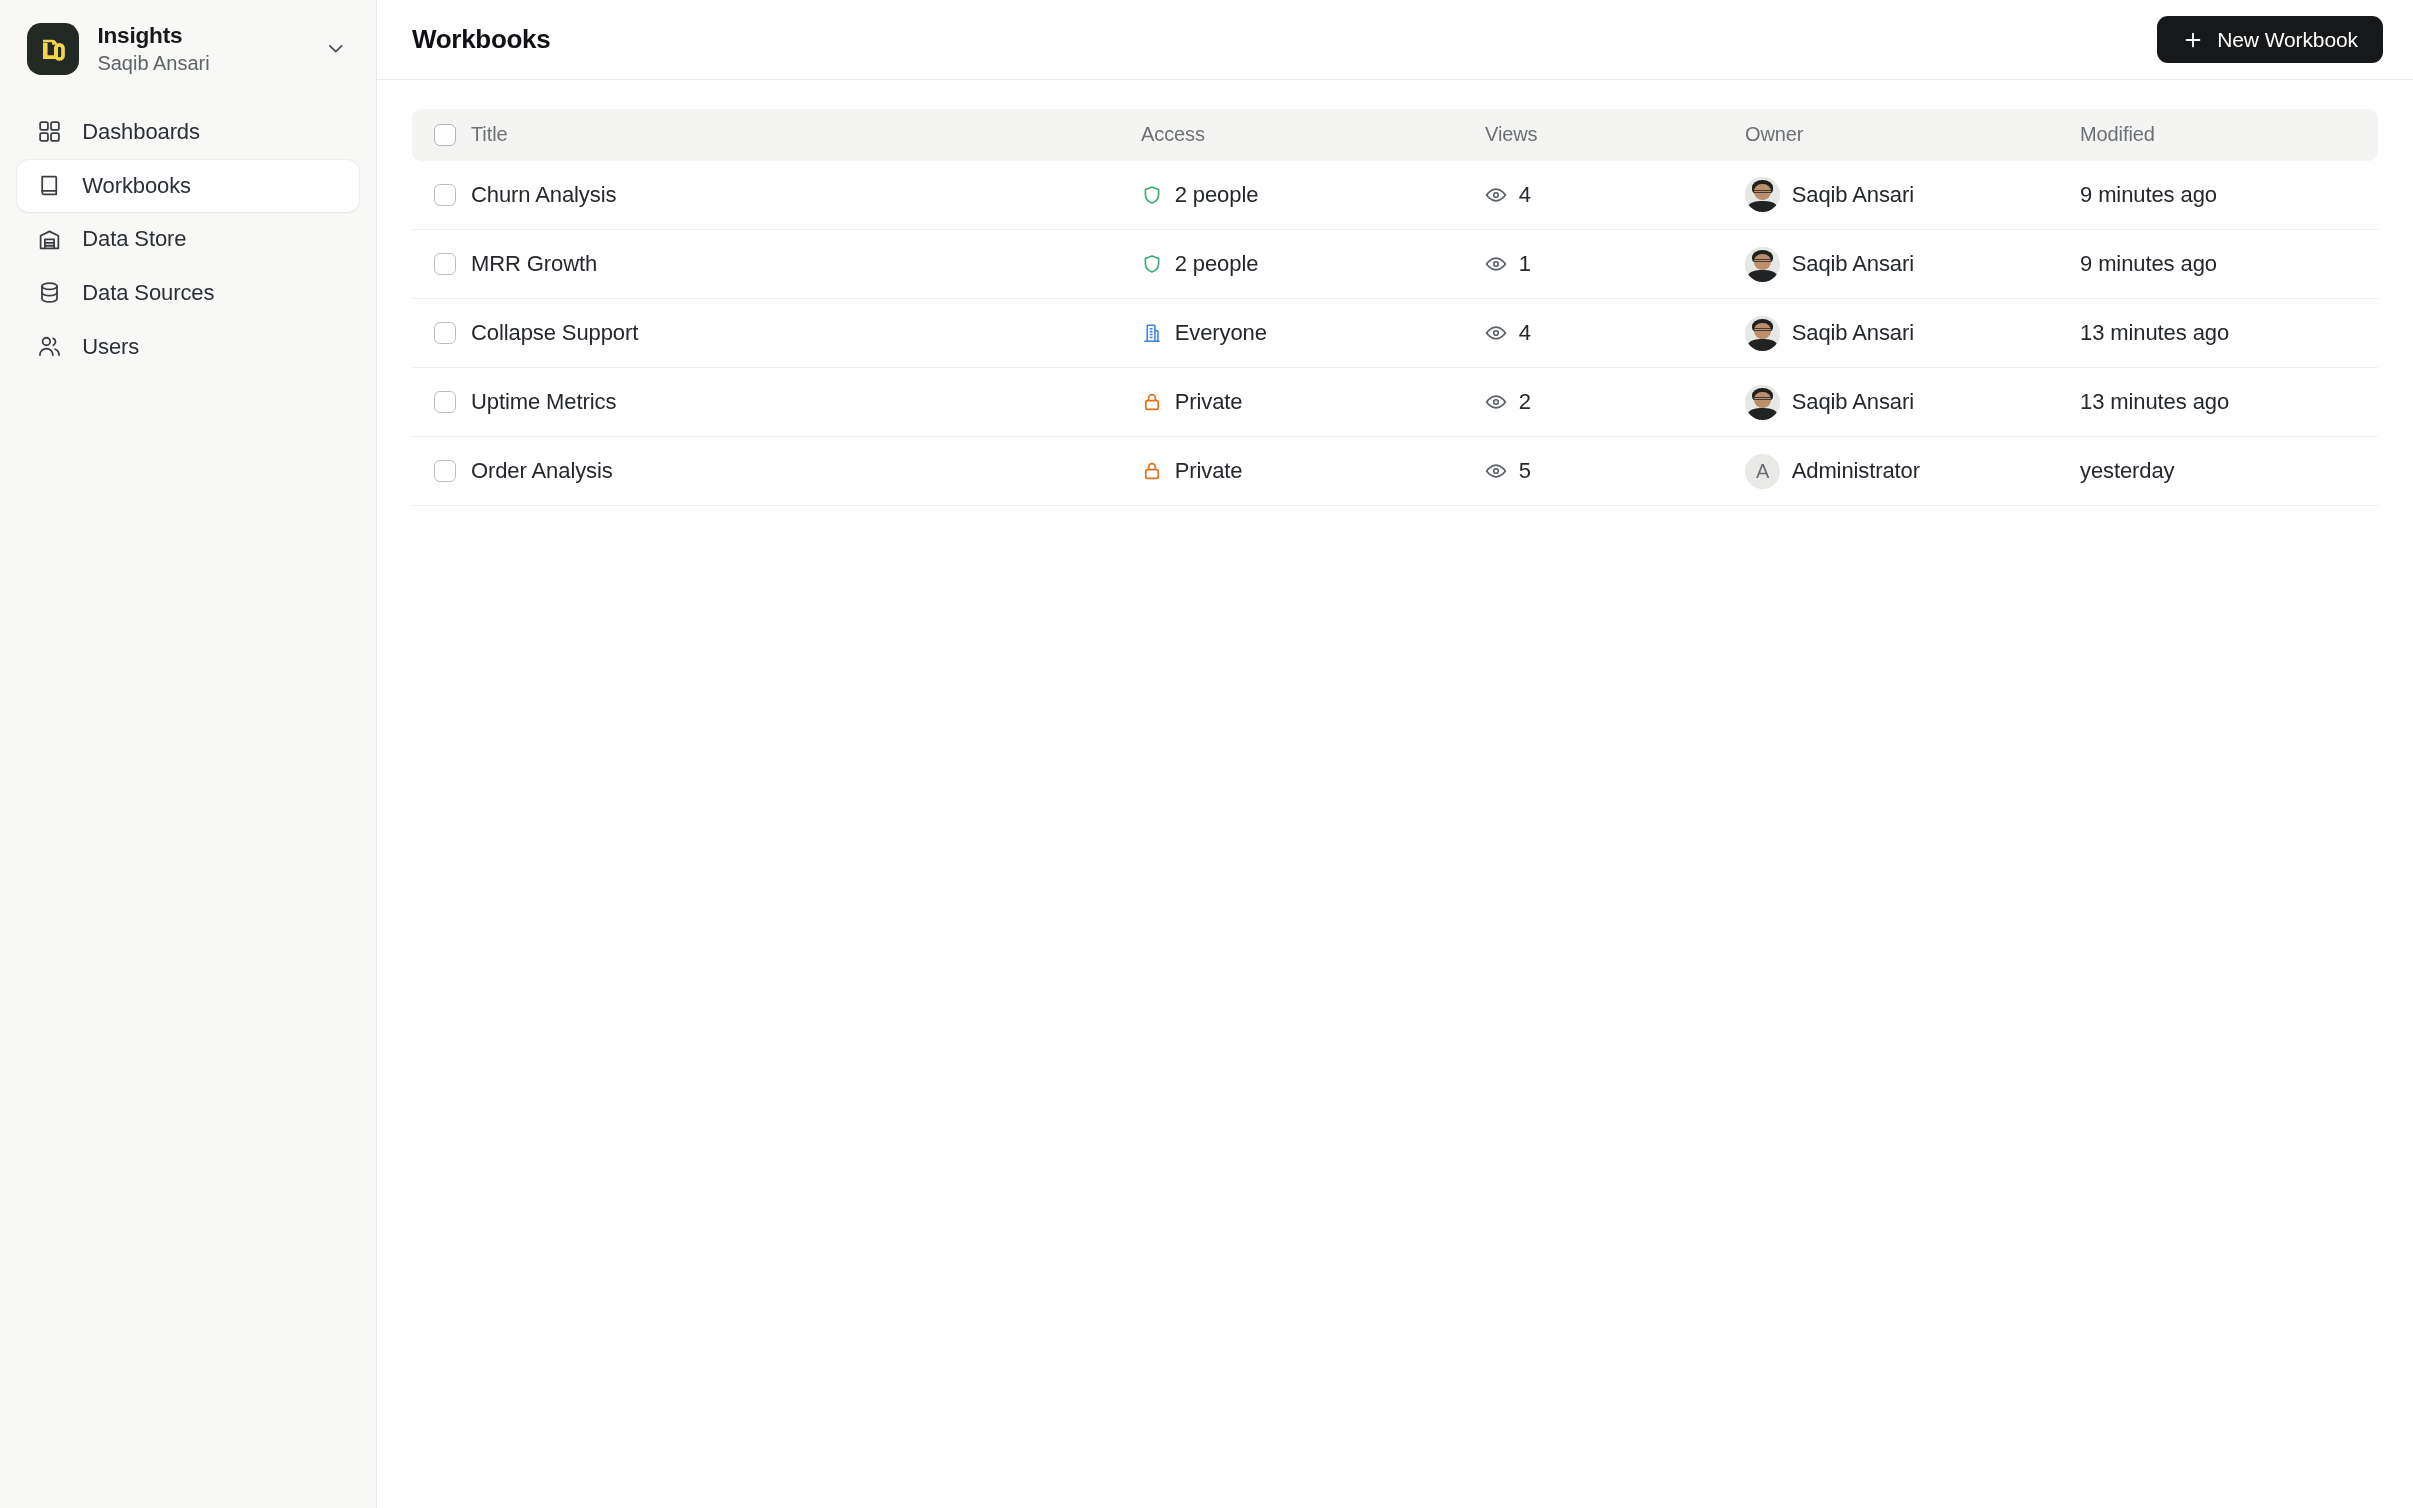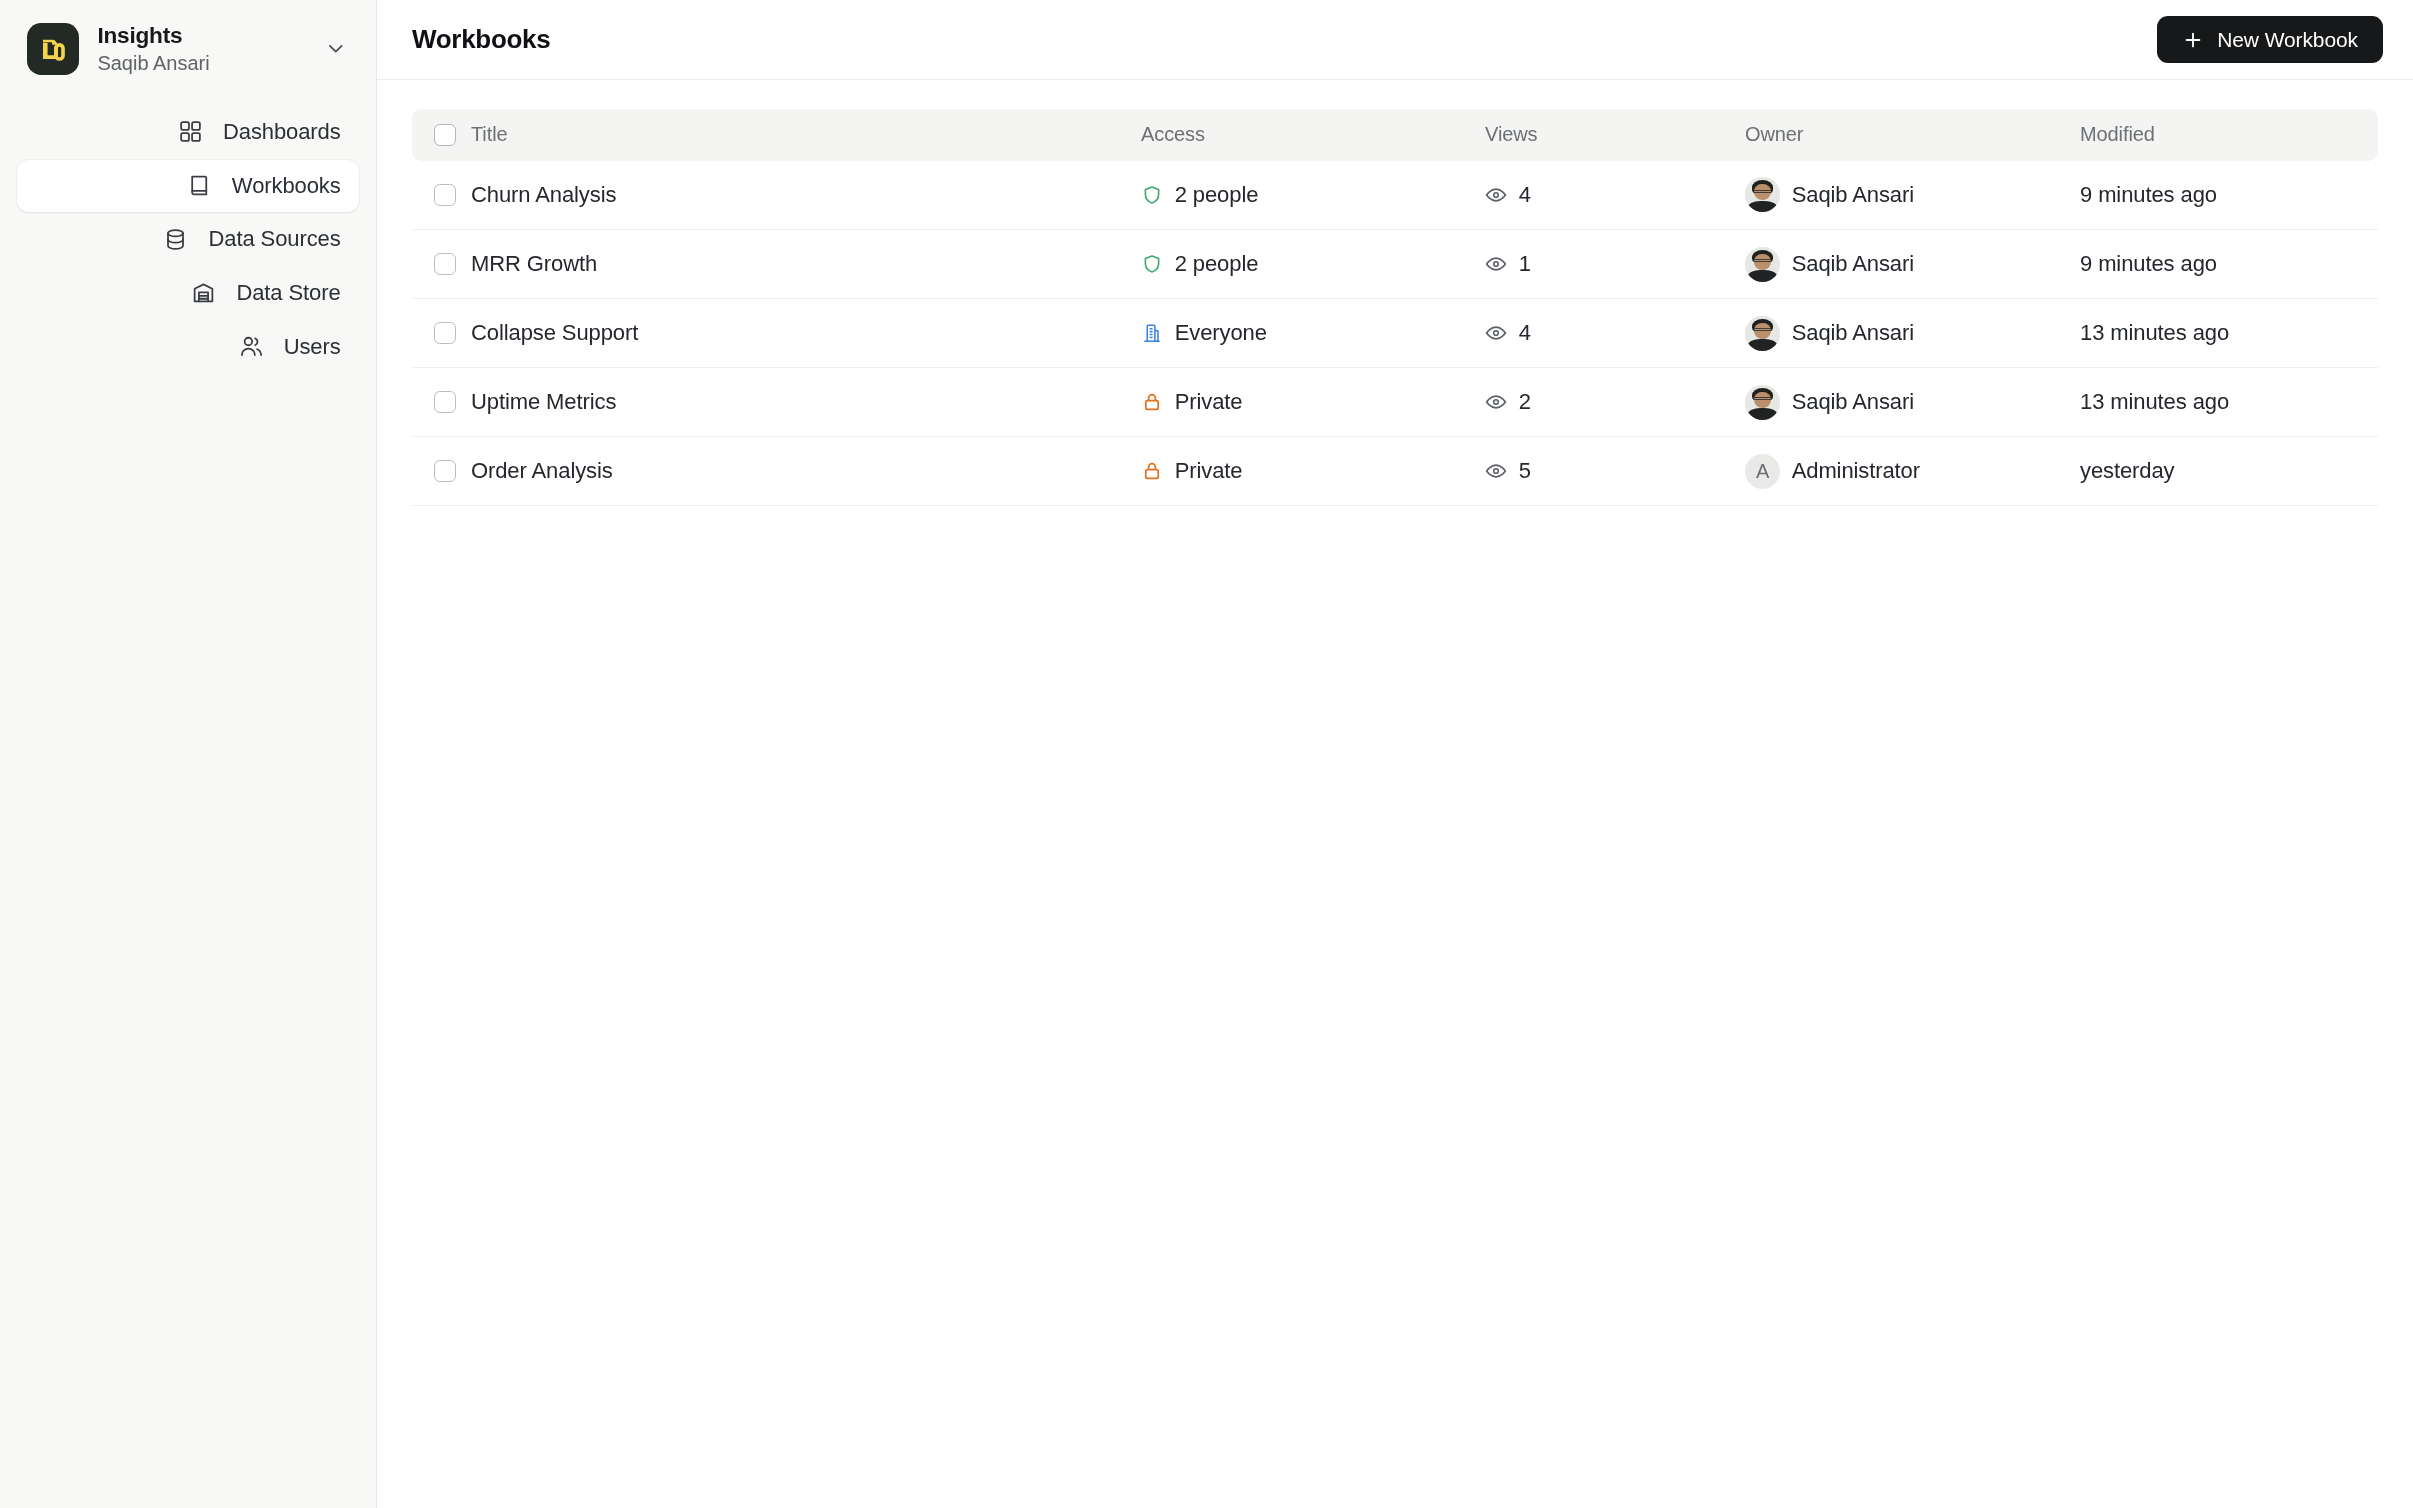--- a/index.html
+++ b/index.html
@@ -36,21 +36,20 @@
   .ws-title { font-size: 22.6px; color: #16181c; font-weight: 600; letter-spacing: -0.2px; line-height: 1.2; }
   .ws-sub { font-size: 20px; color: #5e6269; line-height: 1.25; }
   .ws-chevron { flex: 0 0 auto; padding-right: 8.4px; display: flex; align-items: center; }
 
   .nav { margin-top: 11.7px; display: flex; flex-direction: column; gap: 1.7px; padding: 0 17px; }
   .nav-item {
     display: flex; align-items: center; gap: 18.4px;
     height: 52px; padding: 0 18.4px;
     border-radius: 11.7px; cursor: pointer;
     color: #2b2f36;
-    justify-content: flex-end;
   }
   .nav-item .nav-label { font-size: 22px; letter-spacing: -0.1px; }
   .nav-item.active {
     background: #ffffff;
     box-shadow: 0 0.8px 1.7px rgba(16,18,22,.07), 0 0 0 0.8px rgba(16,18,22,.035);
   }
   .nav-icon { width: 28.5px; height: 28.5px; flex: 0 0 28.5px; display: flex; align-items: center; justify-content: center; }
 
   .sidebar-footer { margin-top: auto; padding: 0 17px 23.5px 17px; }
   .collapse-item {
@@ -207,37 +206,37 @@
             <path d="M5 3.5h12.5a1 1 0 0 1 1 1V20.5H6.5A1.5 1.5 0 0 1 5 19z"></path>
             <path d="M5 17.2h13.5"></path>
           </svg>
         </span>
         <span class="nav-label">Workbooks</span>
       </div>
 
       <div class="nav-item">
         <span class="nav-icon">
           <svg width="25" height="25" viewBox="0 0 24 24" fill="none" stroke="#3a3e44" stroke-width="1.7" stroke-linecap="round" stroke-linejoin="round">
+            <path d="M3.5 20.5V8.4l8.5-4.2 8.5 4.2v12.1z"></path>
+            <path d="M7.6 20.5v-8.6h8.8v8.6"></path>
+            <path d="M7.6 15.3h8.8M7.6 18h8.8"></path>
+          </svg>
+        </span>
+        <span class="nav-label">Data Store</span>
+      </div>
+
+      <div class="nav-item">
+        <span class="nav-icon">
+          <svg width="25" height="25" viewBox="0 0 24 24" fill="none" stroke="#3a3e44" stroke-width="1.7" stroke-linecap="round" stroke-linejoin="round">
             <ellipse cx="12" cy="6" rx="7.2" ry="3"></ellipse>
             <path d="M4.8 6v12c0 1.66 3.23 3 7.2 3s7.2-1.34 7.2-3V6"></path>
             <path d="M4.8 12c0 1.66 3.23 3 7.2 3s7.2-1.34 7.2-3"></path>
           </svg>
         </span>
         <span class="nav-label">Data Sources</span>
-      </div>
-
-      <div class="nav-item">
-        <span class="nav-icon">
-          <svg width="25" height="25" viewBox="0 0 24 24" fill="none" stroke="#3a3e44" stroke-width="1.7" stroke-linecap="round" stroke-linejoin="round">
-            <path d="M3.5 20.5V8.4l8.5-4.2 8.5 4.2v12.1z"></path>
-            <path d="M7.6 20.5v-8.6h8.8v8.6"></path>
-            <path d="M7.6 15.3h8.8M7.6 18h8.8"></path>
-          </svg>
-        </span>
-        <span class="nav-label">Data Store</span>
       </div>
 
       <div class="nav-item">
         <span class="nav-icon">
           <svg width="25" height="25" viewBox="0 0 24 24" fill="none" stroke="#3a3e44" stroke-width="1.7" stroke-linecap="round" stroke-linejoin="round">
             <circle cx="9" cy="7.2" r="3.6"></circle>
             <path d="M2.8 20.2a6.2 6.2 0 0 1 12.4 0"></path>
             <path d="M15.6 4.2a3.6 3.6 0 0 1 0 6.6"></path>
             <path d="M17.4 14.6a6.2 6.2 0 0 1 3.8 5.6"></path>
           </svg>

